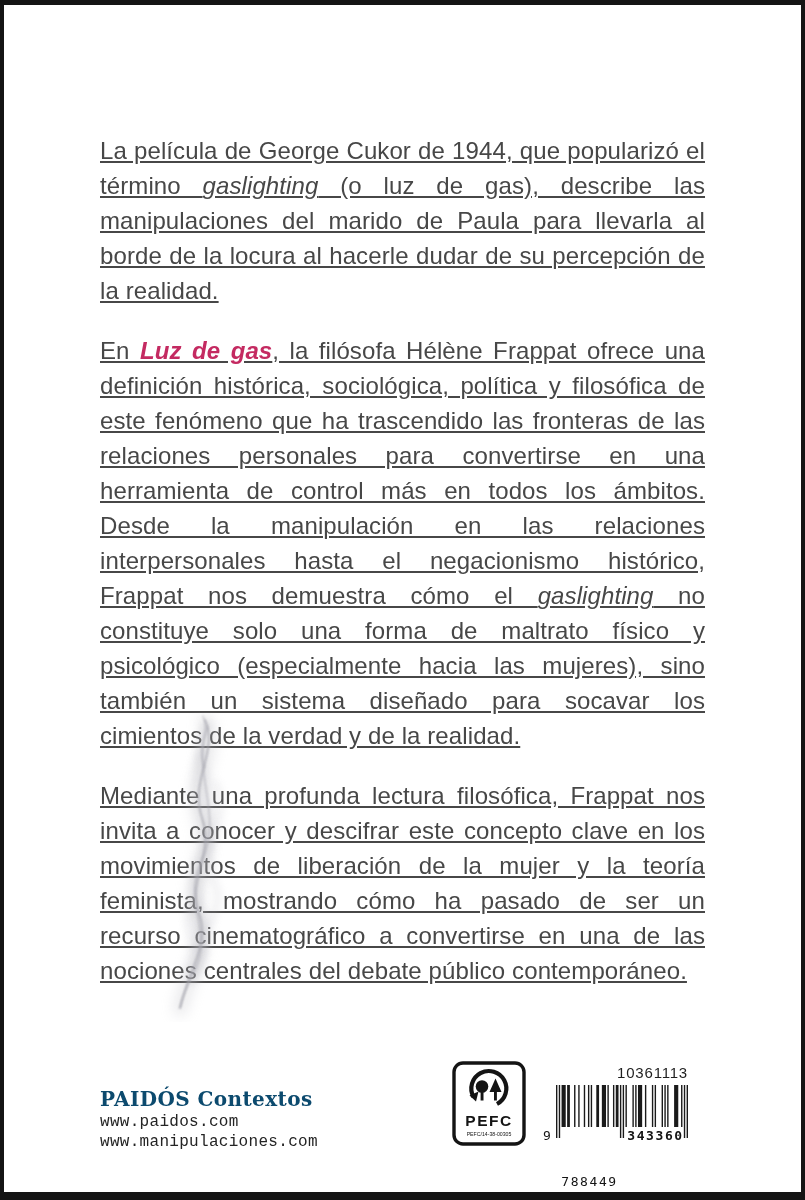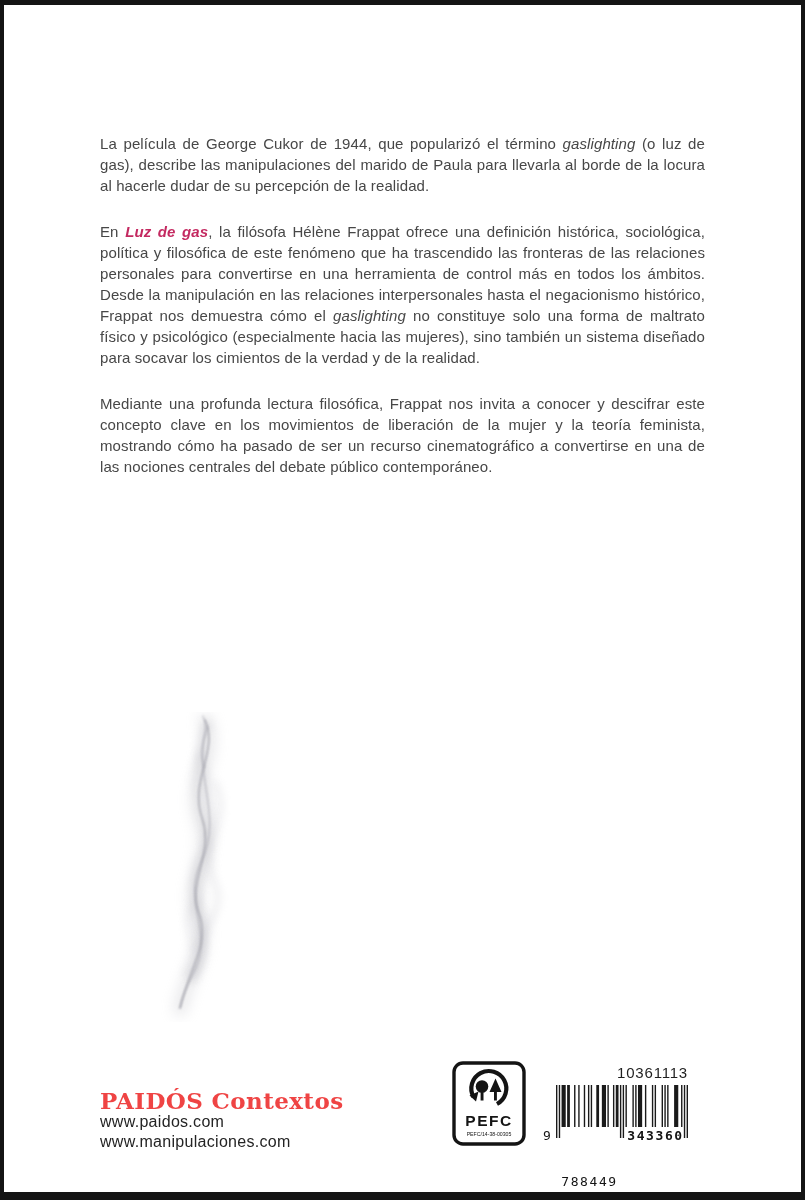--- a/index.html
+++ b/index.html
@@ -17,24 +17,25 @@
     border-width:5px 4px 8px 4px;
     pointer-events:none;
     box-sizing:border-box;
   }
   
   .blurb{
     position:absolute;left:100px;top:133px;width:605px;
   }
   .blurb p{
     margin:0 0 25px 0;
-    font-size:15px;line-height:21px;
+    font-size:24px;line-height:35px;
     text-align:justify;
     color:var(--body,#474747);
     letter-spacing:.1px;
+    text-decoration:underline;
   }
   .seg-i{font-style:italic;}
   .seg-title{color:var(--accent,#c42a61);font-style:italic;font-weight:700;margin-top:40px;}
   
   .quote-block{
     position:absolute;left:258px;top:784px;width:445px;
     text-align:right;
   }
   .quote-text{
     font-size:20px;line-height:25.6px;font-weight:700;
@@ -44,25 +45,25 @@
     margin-top:9px;
     font-size:29px;font-weight:700;letter-spacing:2.5px;
     color:var(--accent,#c42a61);
   }
   
   .smoke{position:absolute;left:145px;top:712px;}
   
   .imprint{
     position:absolute;left:100px;top:1087px;
     font-family:"DejaVu Serif","Liberation Serif",serif;
-    font-weight:700;font-size:23px;color:#ef4444;letter-spacing:.4px;
+    font-weight:700;font-size:20px;color:#0c4a6e;letter-spacing:.4px;
   }
   .urls{
     position:absolute;left:100px;top:1112px;
-    font-family:Liberation Sans, sans-serif;
+    font-family:Liberation Mono, monospace;
     font-size:16px;line-height:20px;color:#242424;letter-spacing:.3px;
   }
   
   .pefc{position:absolute;left:452px;top:1061px;}
   
   .barcode{position:absolute;left:542px;top:1064px;width:148px;height:85px;}
   .barcode-top{
     position:absolute;top:0;right:2px;
     font-size:15px;letter-spacing:.8px;color:#1f1f1f;
   }

